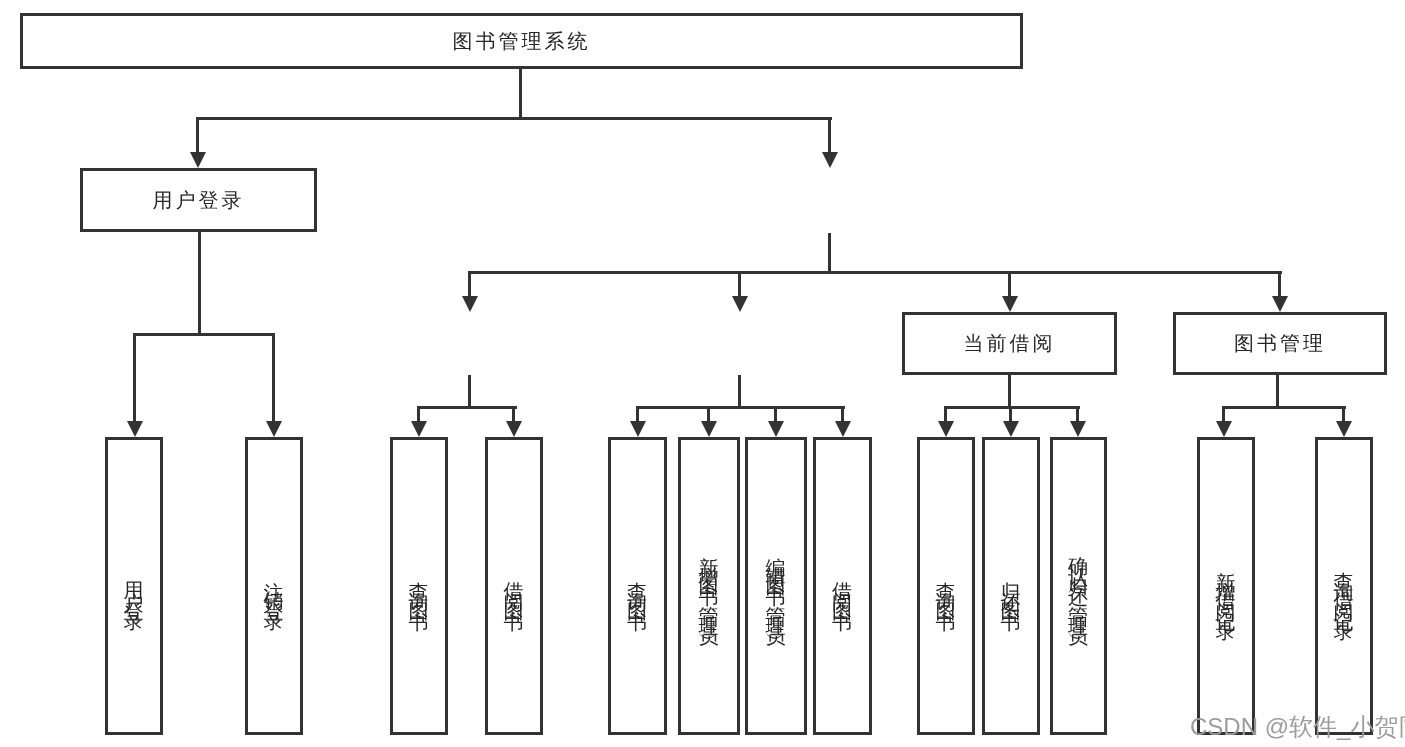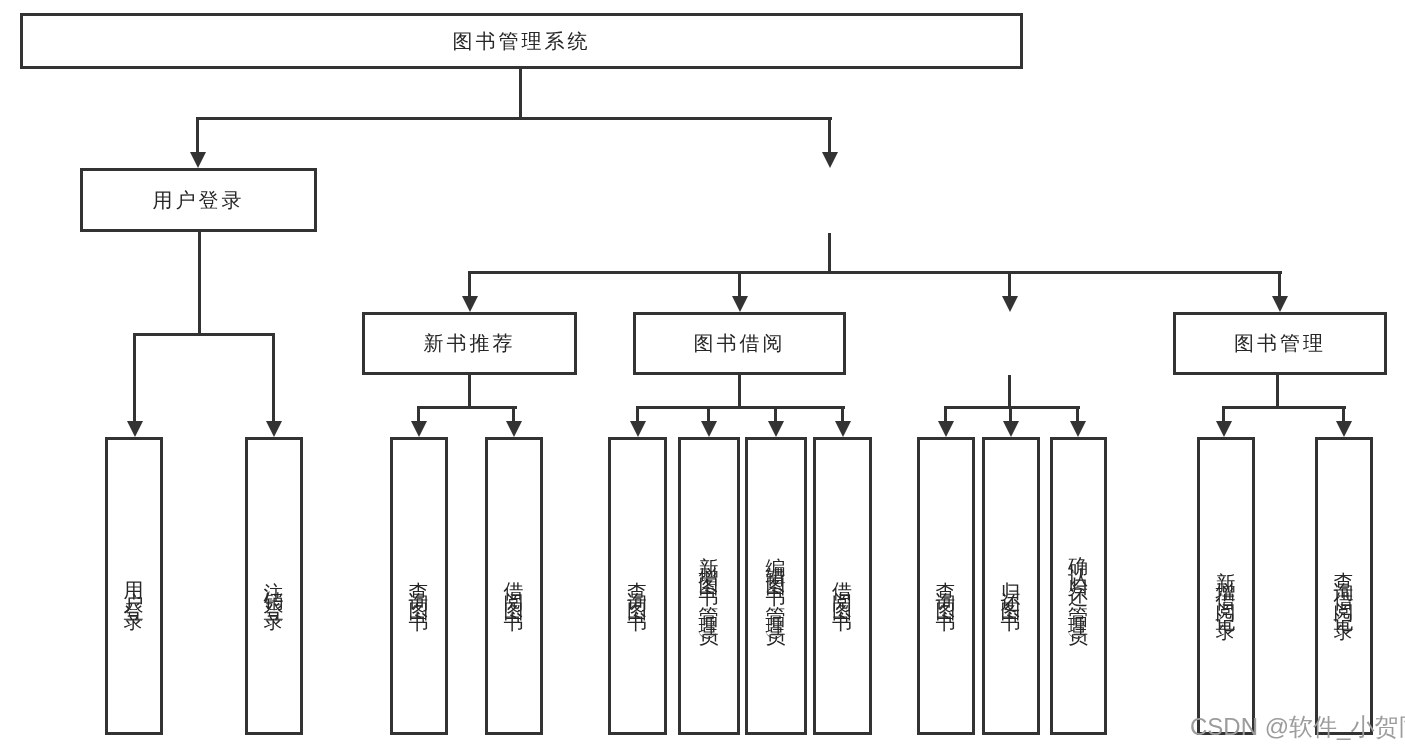--- a/index.html
+++ b/index.html
@@ -32,22 +32,21 @@
 </style>
 </head>
 <body>
 
 <div id="stage" style="--line: #333333; --text: #262626; --wm: #9c9c9c; --bg: #ffffff;">
 
   <div class="box" style="left:20px;top:13px;width:1003px;height:56px">图书管理系统</div>
 
   <div class="box" style="left:80px;top:168px;width:237px;height:64px">用户登录</div>
 
-  <div class="box" style="left:362px;top:312px;width:215px;height:63px">新书推荐</div>
-  <div class="box" style="left:633px;top:312px;width:213px;height:63px">图书借阅</div>
+  <div class="box" style="left:902px;top:312px;width:215px;height:63px">当前借阅</div>
   <div class="box" style="left:1173px;top:312px;width:214px;height:63px">图书管理</div>
 
   <div class="vbox" style="left:105px;top:437px;width:58px;height:298px">用户登录</div>
   <div class="vbox" style="left:245px;top:437px;width:58px;height:298px">注销登录</div>
 
   <div class="vbox" style="left:390px;top:437px;width:58px;height:298px">查询图书</div>
   <div class="vbox" style="left:485px;top:437px;width:58px;height:298px">借阅图书</div>
 
   <div class="vbox" style="left:608px;top:437px;width:59px;height:298px">查询图书</div>
   <div class="vbox" style="left:678px;top:437px;width:62px;height:298px">新增图书（管理员）</div>

